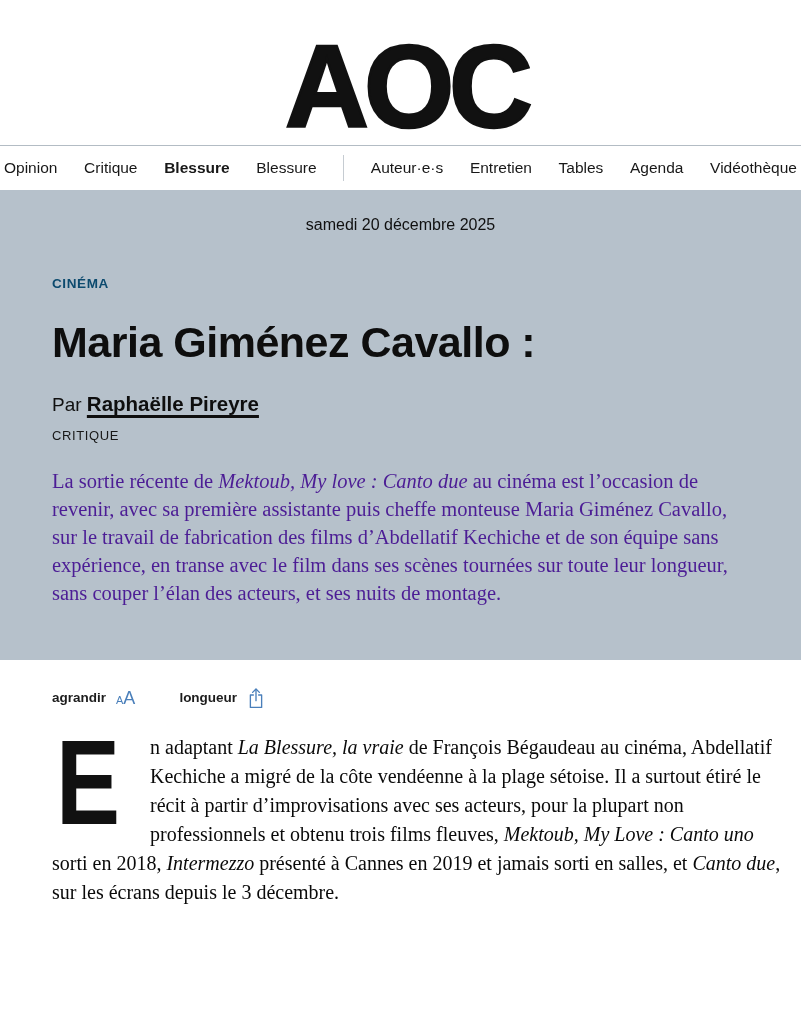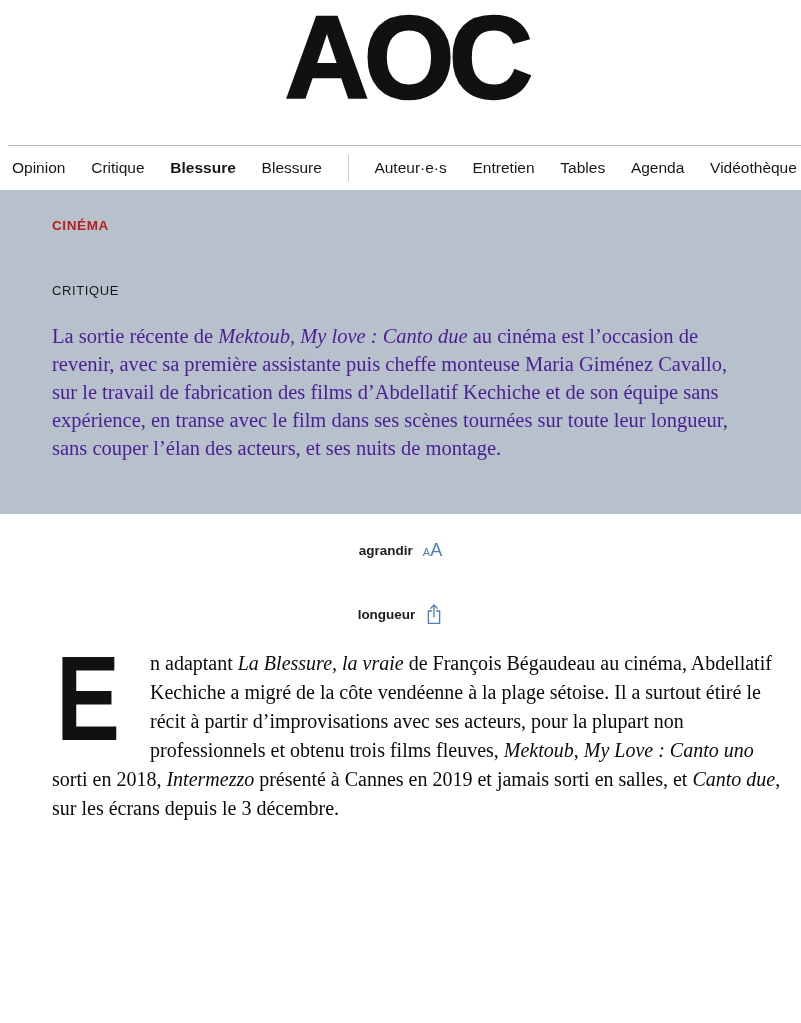--- a/index.html
+++ b/index.html
@@ -15,21 +15,21 @@
     min-height:1023px;
     margin:0 auto;
     font-family:"Liberation Sans",sans-serif;
     color:var(--text);
     overflow-x:hidden;
   }
   
   .site-header{
     height:145px;
     display:flex;
-    align-items:flex-start;
+    align-items:flex-end;
     justify-content:center;
     margin-left:12px;
   }
   .logo{
     font-family:"Liberation Sans",sans-serif;
     font-weight:bold;
     font-size:116px;
     line-height:1;
     letter-spacing:-5px;
     color:#111;
@@ -40,21 +40,20 @@
   
   .main-nav{
     height:45px;
     border-top:1px solid var(--divider);
     display:flex;
     align-items:center;
     justify-content:space-between;
     padding:0 4px;
     background:#fff;
     font-size:15.5px;
-    margin-left:8px;
   }
   .main-nav a{
     color:#181818;
     text-decoration:none;
     white-space:nowrap;
     cursor:pointer;
   }
   .main-nav a.active{font-weight:bold;}
   .nav-sep{
     width:1px;
@@ -71,21 +70,21 @@
     text-align:center;
     font-size:16px;
     margin-bottom:40px;
     color:#101010;
   }
   .category{
     font-size:13.5px;
     font-weight:bold;
     letter-spacing:.6px;
     margin-bottom:26px;
-    color:#b91c1c;
+    color:#0c4a6e;
     display:inline-block;
     cursor:pointer;
   }
   .category-row{margin-bottom:0;}
   h1.article-title{
     font-size:43px;
     line-height:1.19;
     font-weight:bold;
     letter-spacing:-.5px;
     color:#0e0e0e;
@@ -120,21 +119,20 @@
     color:#4c1d95;
   }
   .standfirst em, .article-text em{font-style:italic;}
   
   .toolbar{
     display:flex;
     align-items:center;
     padding:27px 52px 22px 52px;
     gap:44px;
     background:#fff;
-    flex-direction:column;
   }
   .tb-btn{
     display:flex;
     align-items:center;
     gap:10px;
     background:none;
     border:none;
     cursor:pointer;
     padding:0;
   }
@@ -187,25 +185,31 @@
   <a>Blessure</a>
   <span class="nav-sep"></span>
   <a>Auteur·e·s</a>
   <a>Entretien</a>
   <a>Tables</a>
   <a>Agenda</a>
   <a>Vidéothèque</a>
 </nav>
 
 <section class="hero">
+  <div class="date">samedi 20 décembre 2025</div>
   <div class="category-row">
     <span class="category">CINÉMA</span>
   </div>
   <h1 class="article-title">
+    <span>Maria Giménez Cavallo :</span>
   </h1>
+  <div class="byline">
+    <span>Par</span>
+    <a class="author">Raphaëlle Pireyre</a>
+  </div>
   <div class="rubric">CRITIQUE</div>
   <p class="standfirst"><span>La sortie récente de </span><em>Mektoub, My love : Canto due</em><span> au cinéma est l’occasion de revenir, avec sa première assistante puis cheffe monteuse Maria Giménez Cavallo, sur le travail de fabrication des films d’Abdellatif Kechiche et de son équipe sans expérience, en transe avec le film dans ses scènes tournées sur toute leur longueur, sans couper l’élan des acteurs, et ses nuits de montage.</span></p>
 </section>
 
 <div class="toolbar">
   <button class="tb-btn">
     <span class="tb-label">agrandir</span>
     <span class="aa">
         <span class="a-small">A</span>
         <span class="a-big">A</span>

